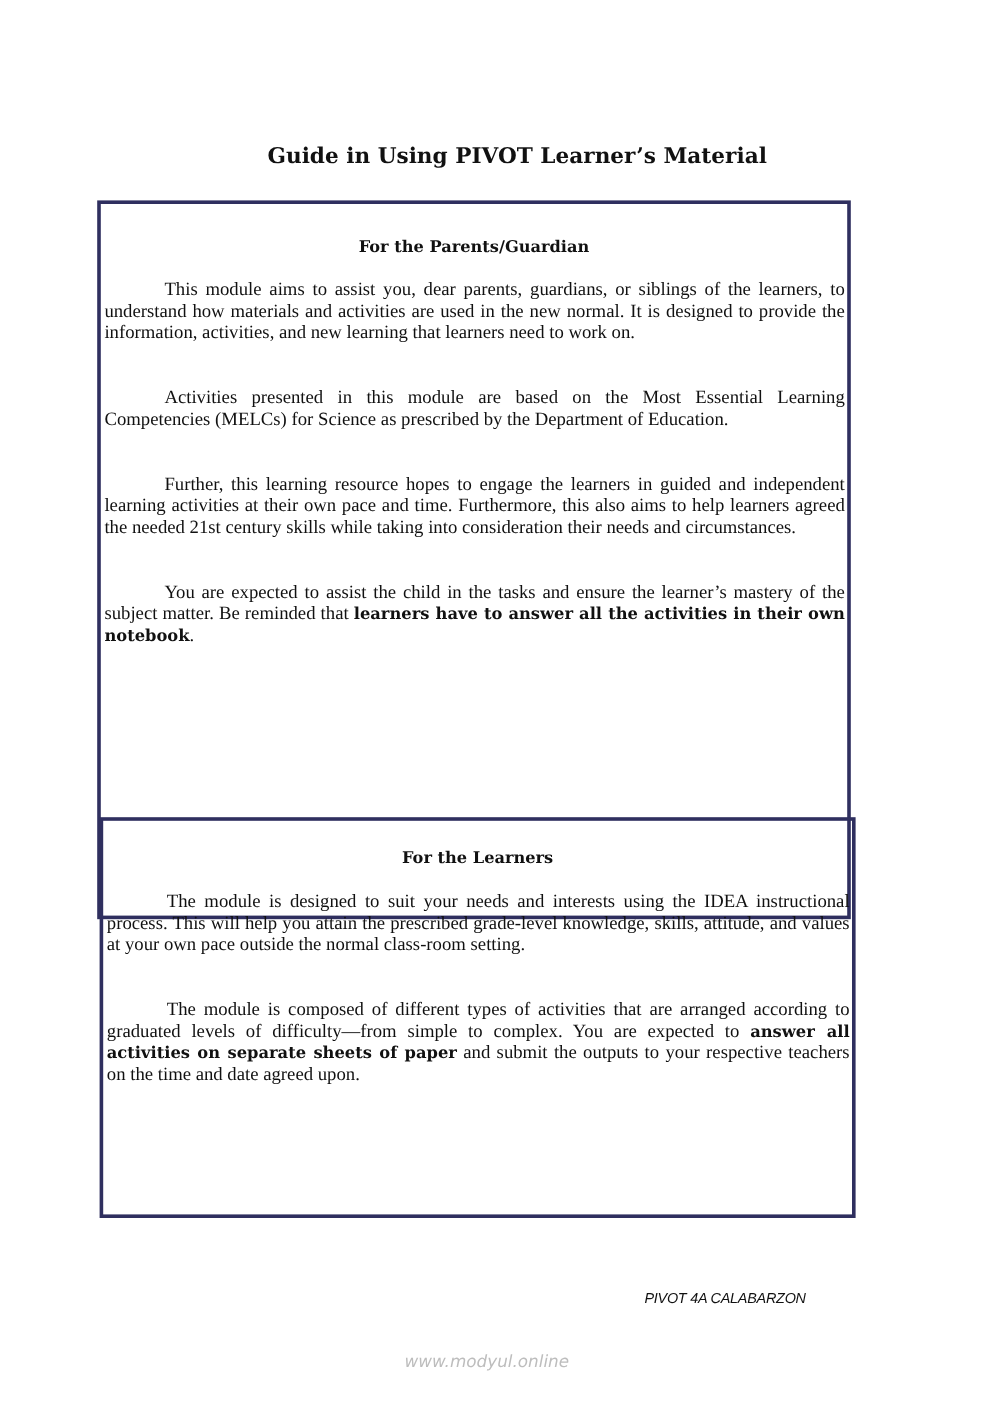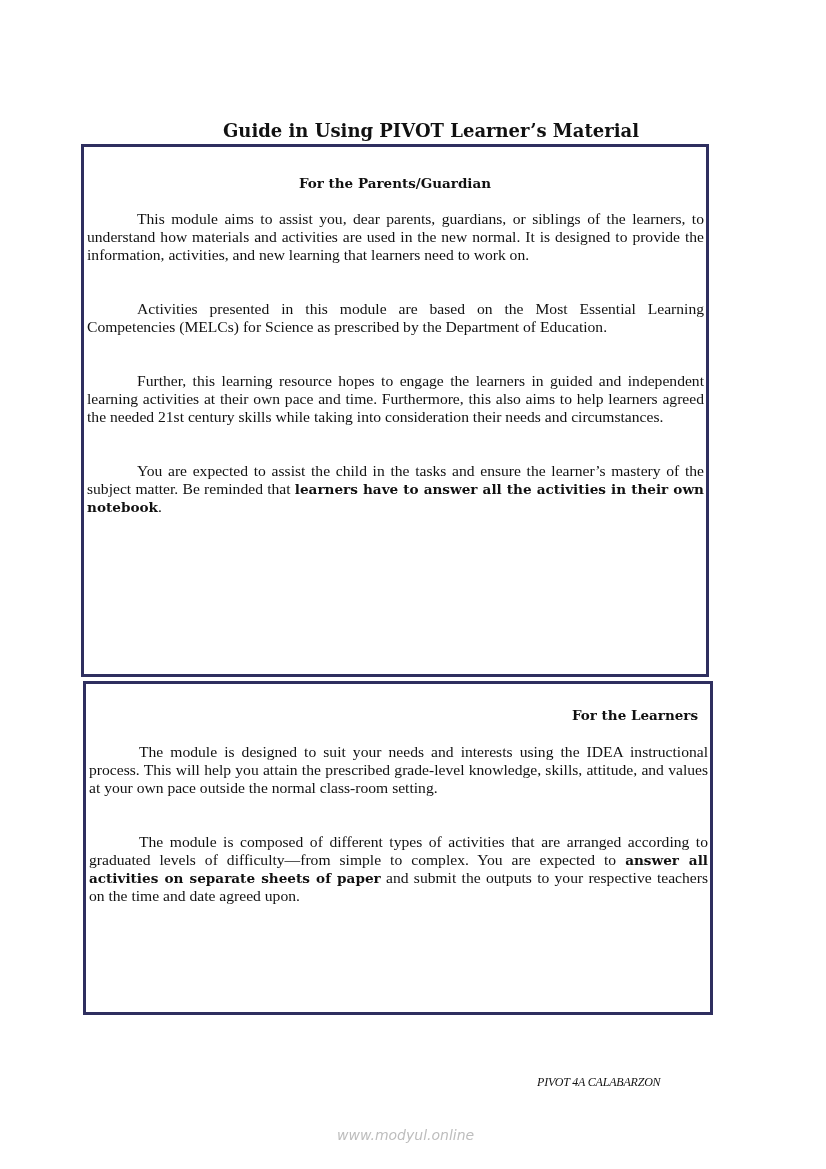--- a/index.html
+++ b/index.html
@@ -1,31 +1,31 @@
 <!DOCTYPE html>
 <html><head>
 <meta charset="utf-8">
 <style>
   html, body { margin: 0; padding: 0; background: #ffffff; }
   body { width: 826px; height: 1169px; position: relative; overflow: hidden;
          font-family: "DejaVu Serif", "Liberation Serif", serif; color: #111; }
   .title { position: absolute; left: 0; width: 862px; top: 120px; text-align: center;
            font-family: "DejaVu Serif", serif; font-weight: bold; font-size: 18px; color: #111; }
   .box { position: absolute; border: 3px solid #2f2f5f; box-sizing: border-box; }
-  .box1 { left: 81px; top: 144px; width: 628px; height: 533px; }
+  .box1 { left: 81px; top: 167px; width: 628px; height: 599px; }
   .box2 { left: 83px; top: 681px; width: 630px; height: 334px; }
   .box-head { font-family: "DejaVu Serif", serif; font-weight: bold; font-size: 13.5px; text-align: center; }
   .box1 .box-head { position: absolute; top: 28px; left: 0; right: 0; padding-left: 0; }
-  .box2 .box-head { position: absolute; top: 23px; left: 0; right: 12px; text-align: right; }
+  .box2 .box-head { position: absolute; top: 23px; left: 0; right: 0; }
   .para { position: absolute; font-family: "Liberation Serif", serif; font-size: 15.6px; line-height: 18px;
           text-align: justify; text-indent: 50px; margin: 0; }
   .box1 .para { left: 3px; right: 2px; }
   .box2 .para { left: 3px; right: 2px; }
   .para b { font-family: "DejaVu Serif", serif; font-size: 13.6px; }
-  .footer { position: absolute; left: 537px; top: 1075px; font-family: Liberation Serif, serif;
+  .footer { position: absolute; left: 537px; top: 1075px; font-family: Liberation Sans, sans-serif;
             font-style: italic; font-size: 12px; color: #111; letter-spacing: -0.2px; }
   .watermark { position: absolute; left: 337px; top: 1127px; font-family: "DejaVu Sans", sans-serif;
                font-size: 14px; color: #bdbdbd; font-style: italic; }
 </style>
 </head>
 <body>
 
 <div class="title">Guide in Using PIVOT Learner’s Material</div>
 
 <section class="box box1">

